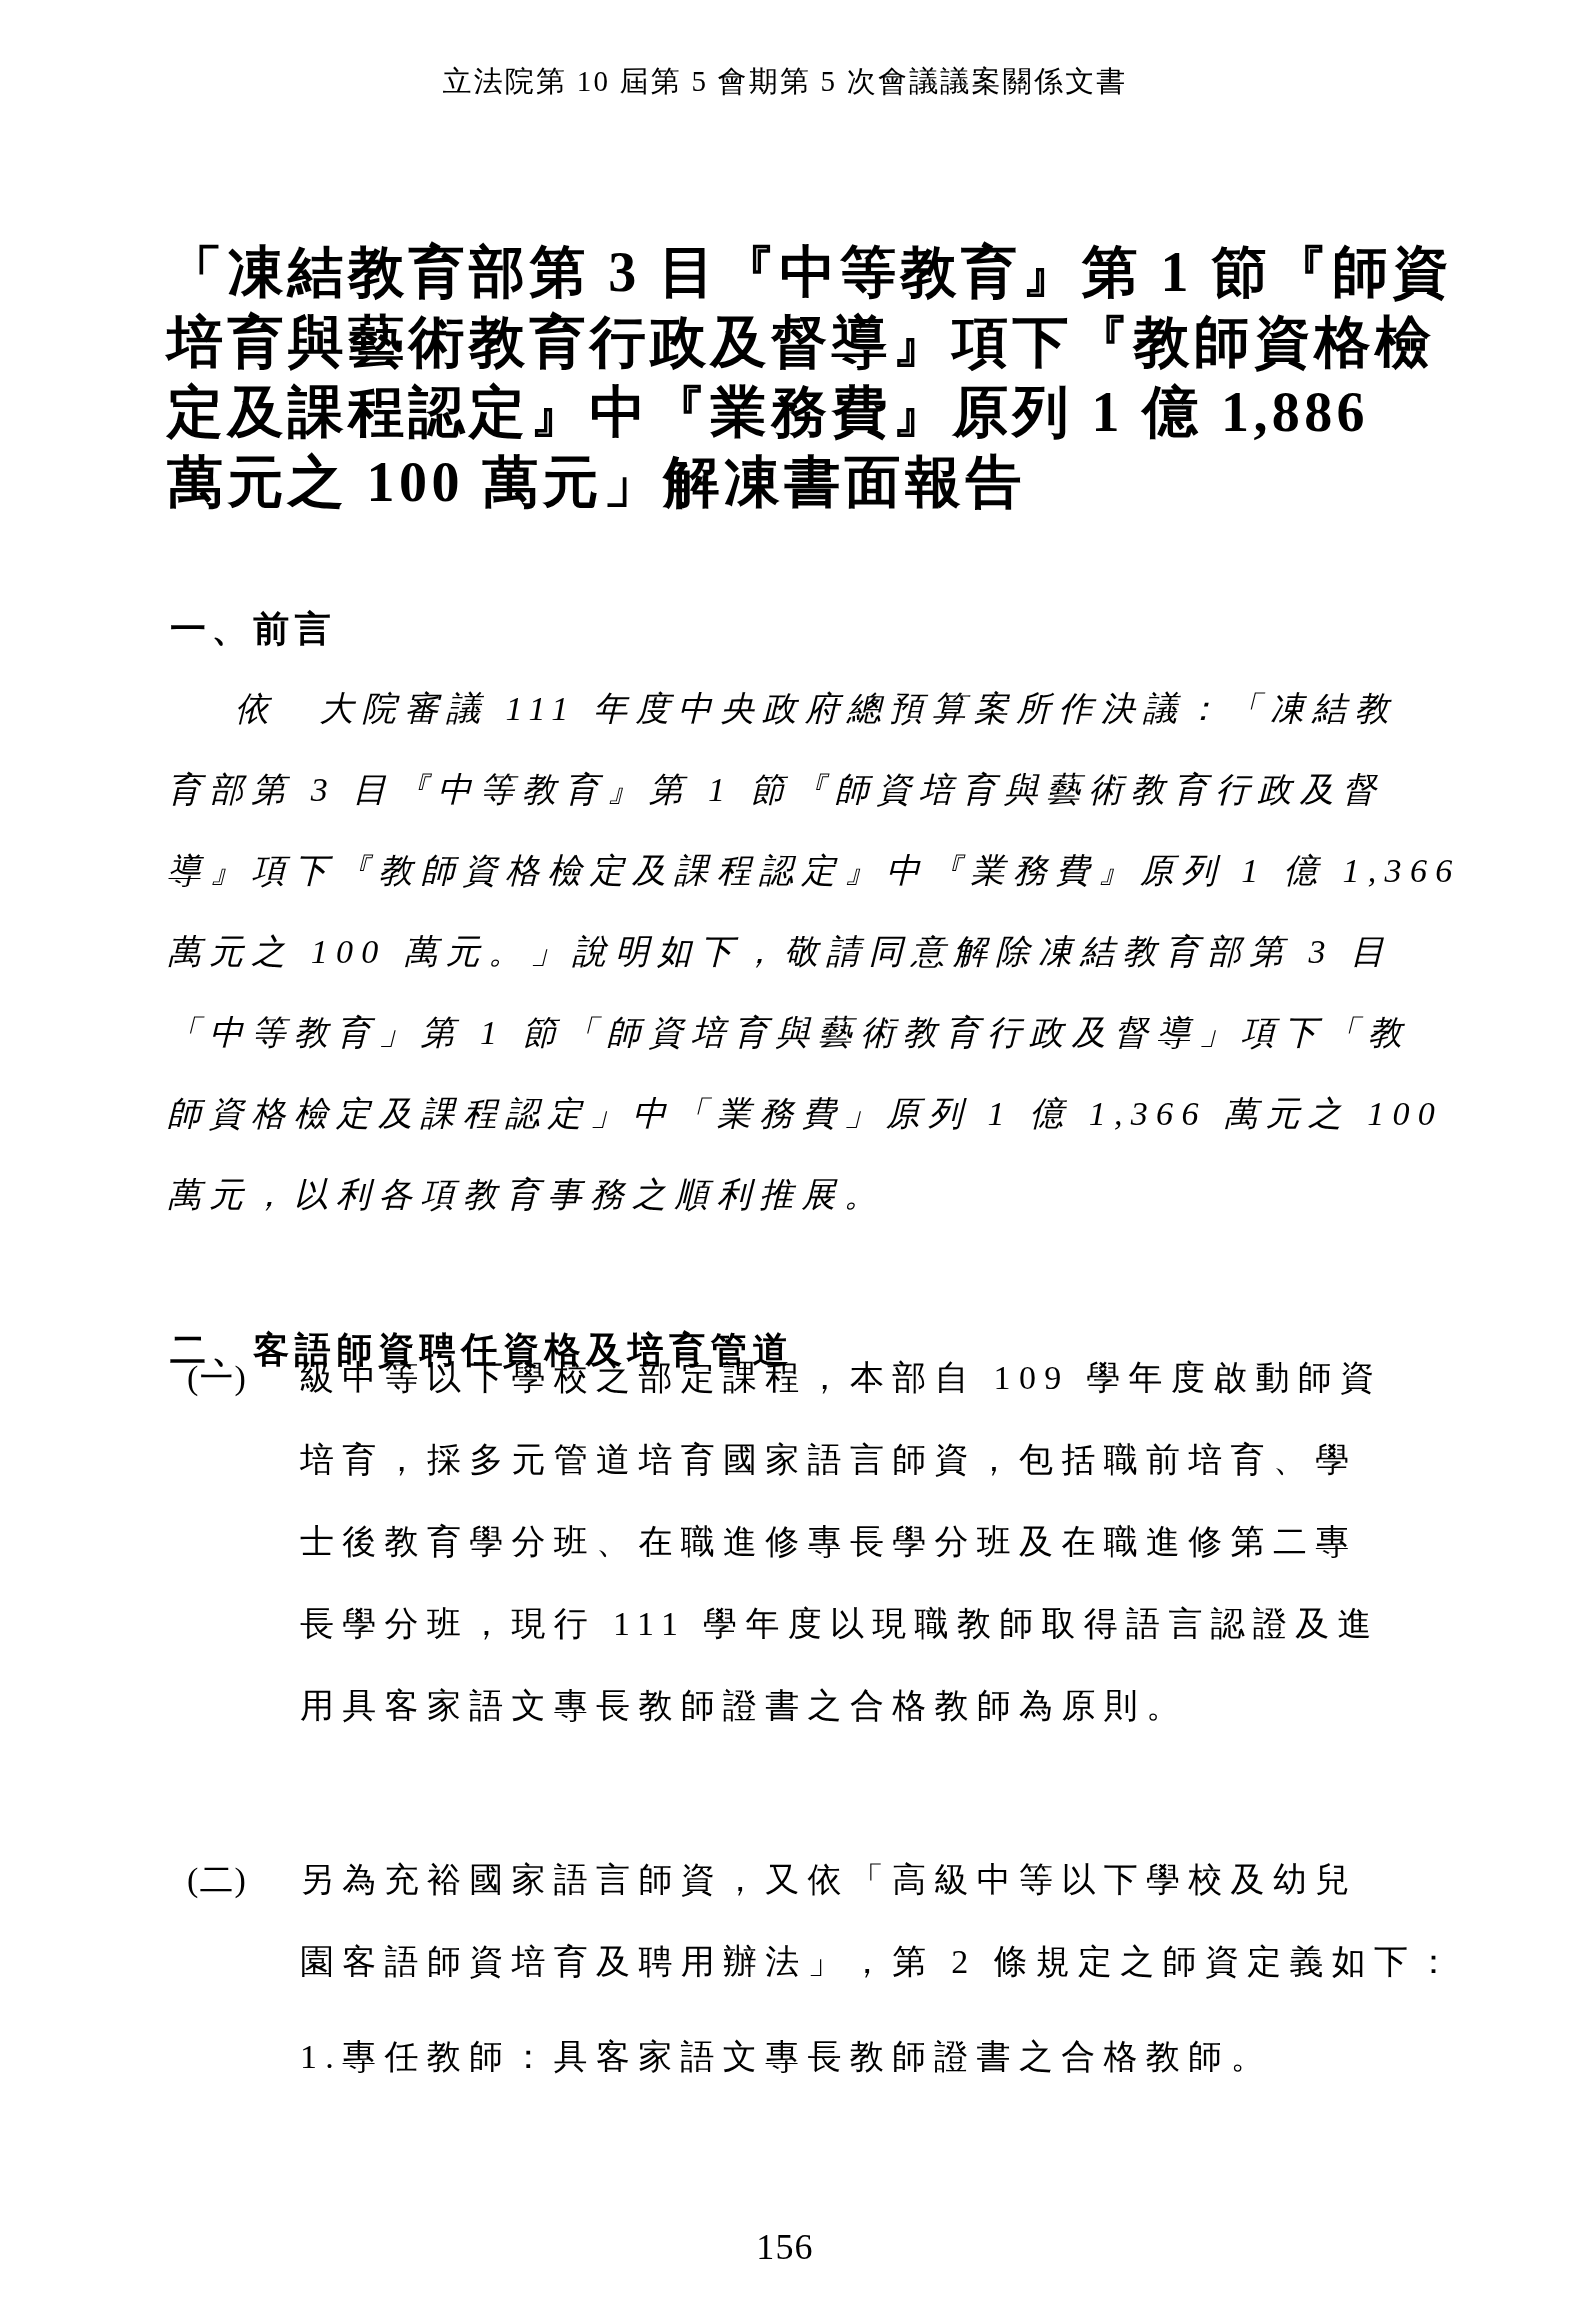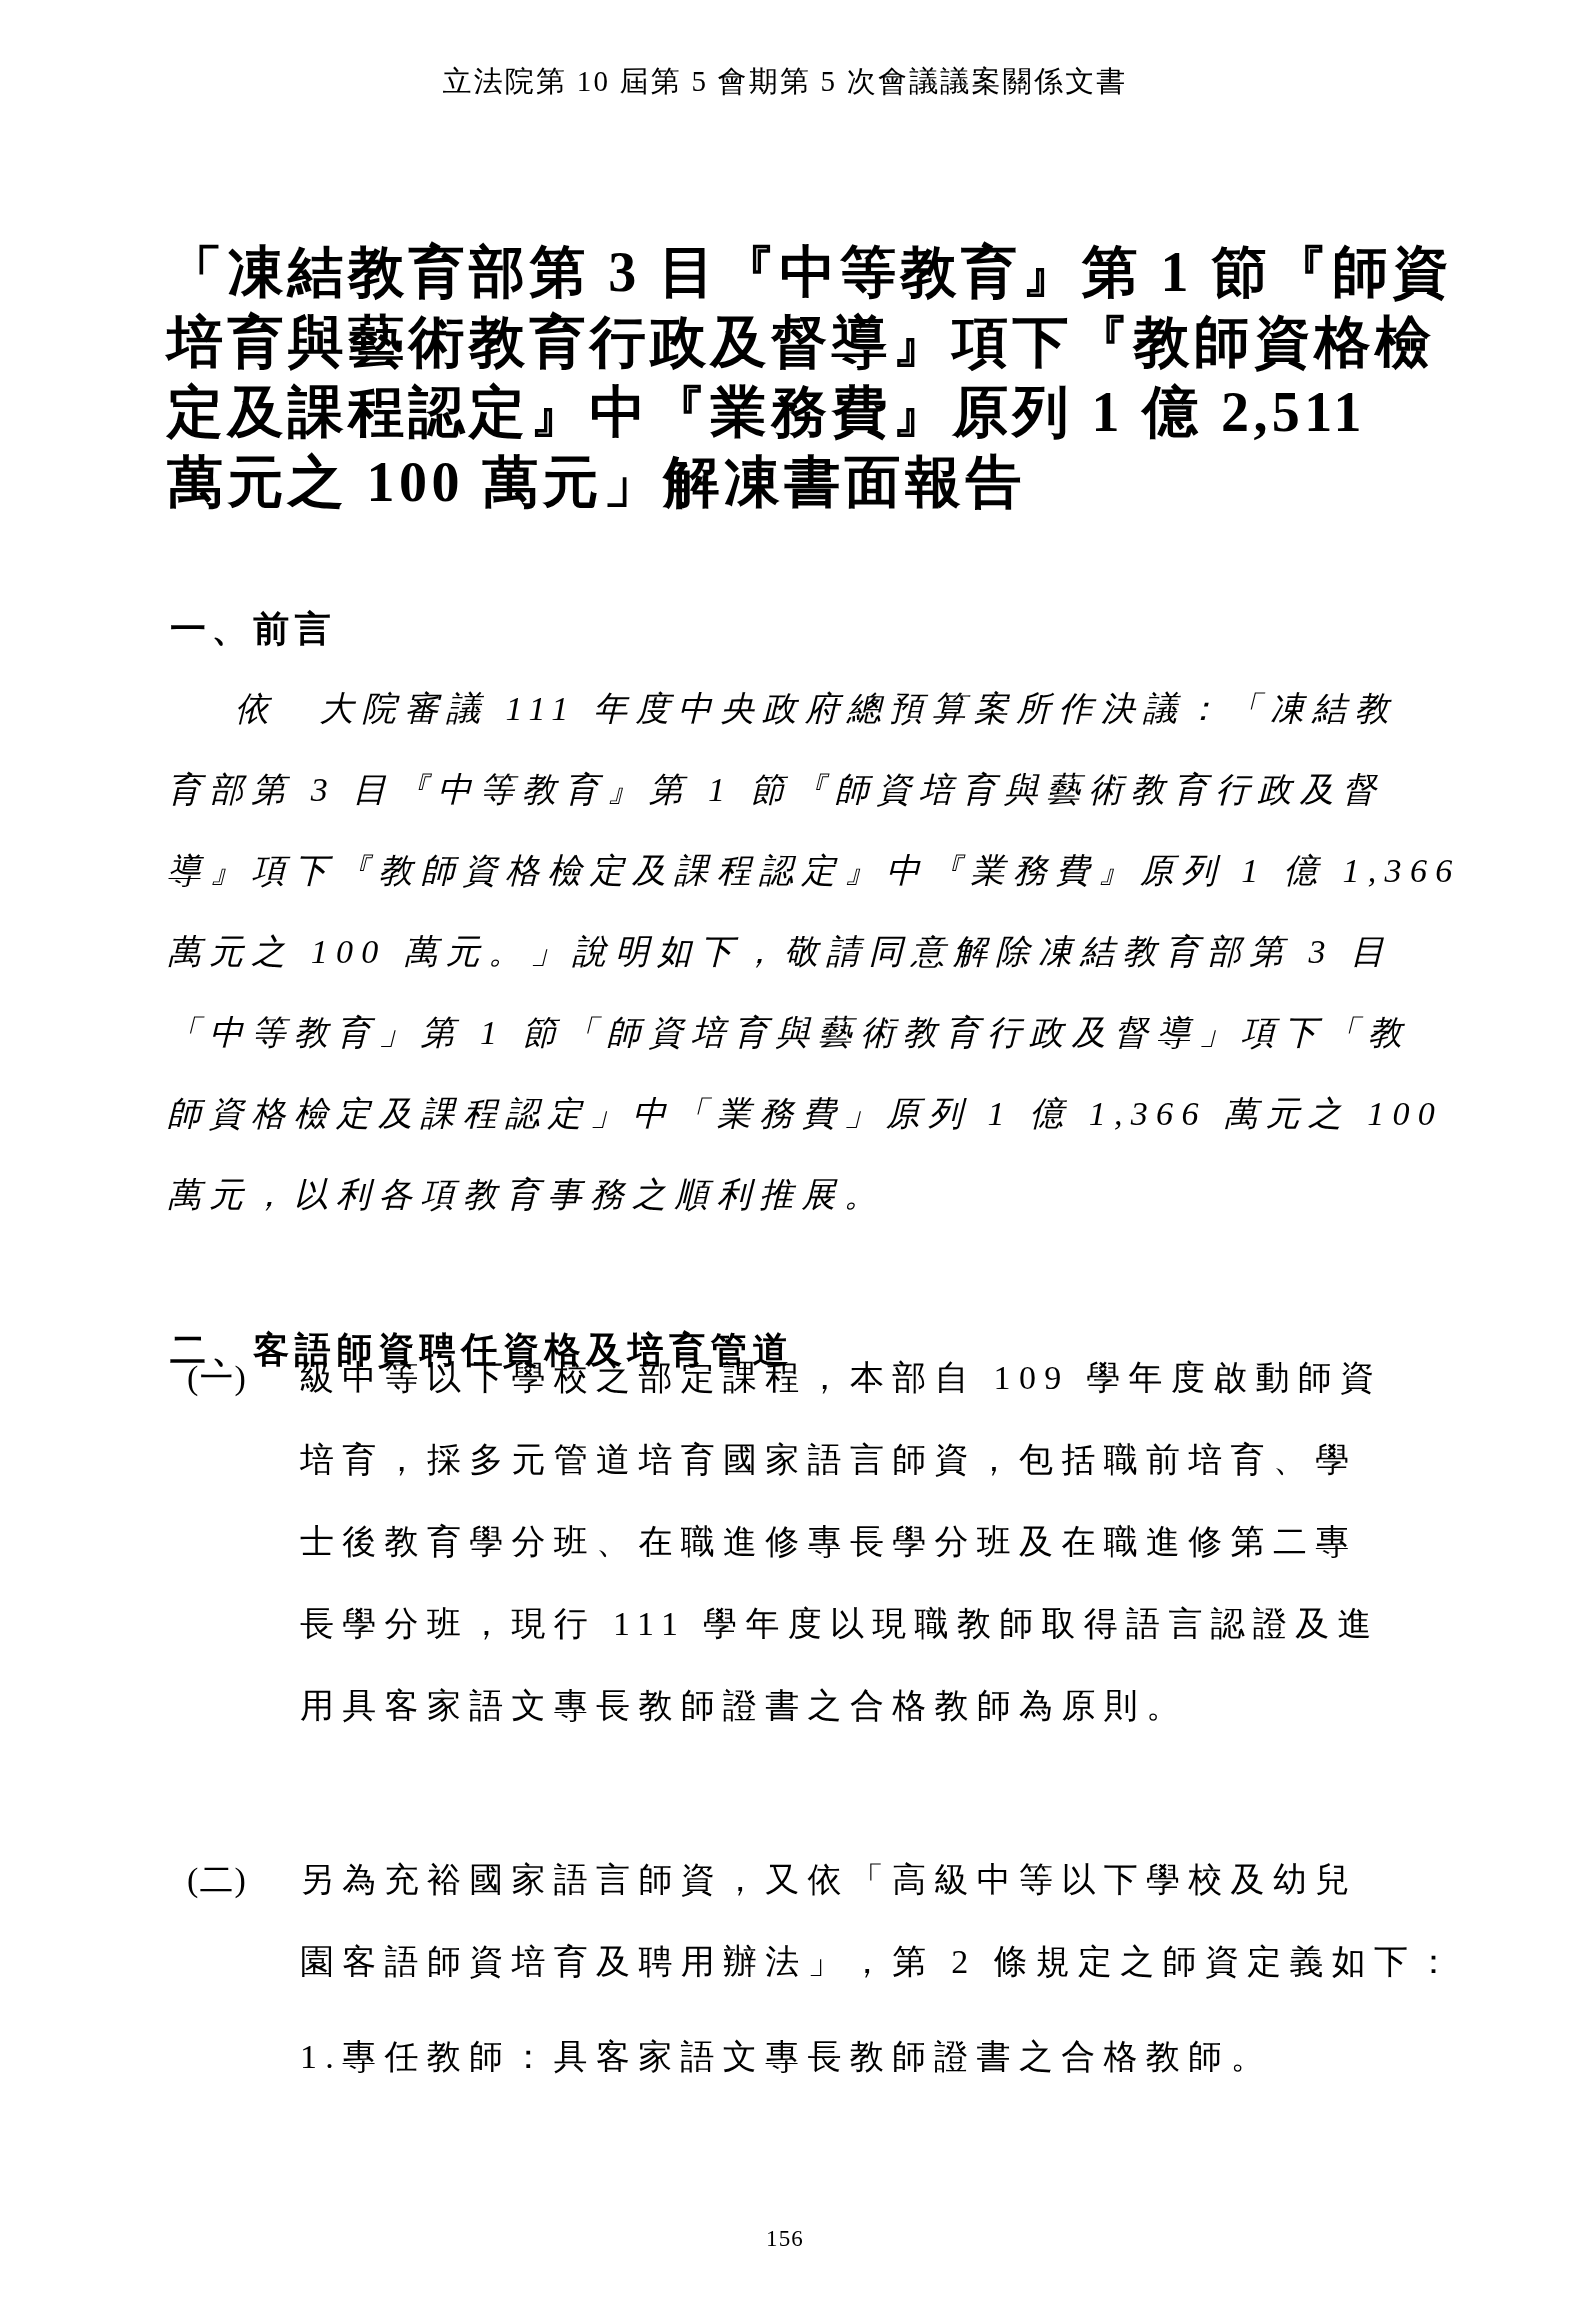--- a/index.html
+++ b/index.html
@@ -72,35 +72,35 @@
   .list-item .item-body{flex:1;}
   .list-item .iline{white-space:nowrap;}
   .sub-item{
     margin-top:12.8px;
     white-space:nowrap;
   }
   .page-number{
     position:absolute;
     top:2226px;left:0;width:100%;
     text-align:center;
-    font-size:23px;
+    font-size:36px;
     letter-spacing:1.1px;
   }
 </style>
 </head>
 <body>
 
 <div class="page">
 
   <div class="header">立法院第 10 屆第 5 會期第 5 次會議議案關係文書</div>
 
   <div class="doc-title">
     <div class="tline">「凍結教育部第 3 目『中等教育』第 1 節『師資</div>
     <div class="tline">培育與藝術教育行政及督導』項下『教師資格檢</div>
-    <div class="tline">定及課程認定』中『業務費』原列 1 億 2,511</div>
+    <div class="tline">定及課程認定』中『業務費』原列 1 億 1,886</div>
     <div class="tline">萬元之 100 萬元」解凍書面報告</div>
   </div>
 
   <div class="sec-heading" id="heading-1">一、前言</div>
 
   <div class="para" id="preface-para">
     <div class="pline indent">依　大院審議 111 年度中央政府總預算案所作決議：「凍結教</div>
     <div class="pline">育部第 3 目『中等教育』第 1 節『師資培育與藝術教育行政及督</div>
     <div class="pline">導』項下『教師資格檢定及課程認定』中『業務費』原列 1 億 1,366</div>
     <div class="pline">萬元之 100 萬元。」說明如下，敬請同意解除凍結教育部第 3 目</div>

